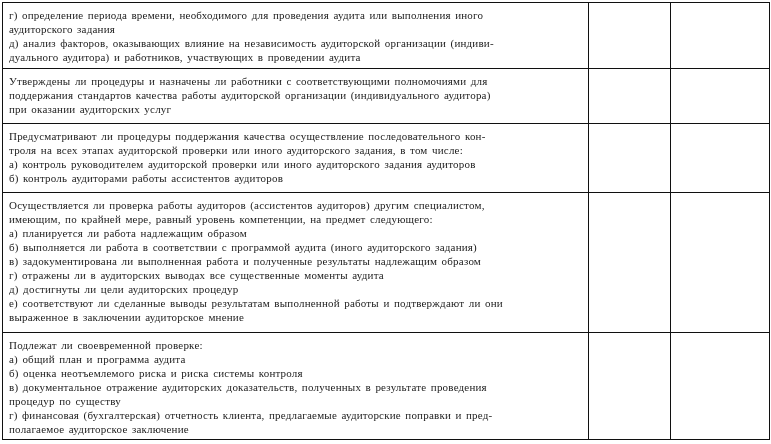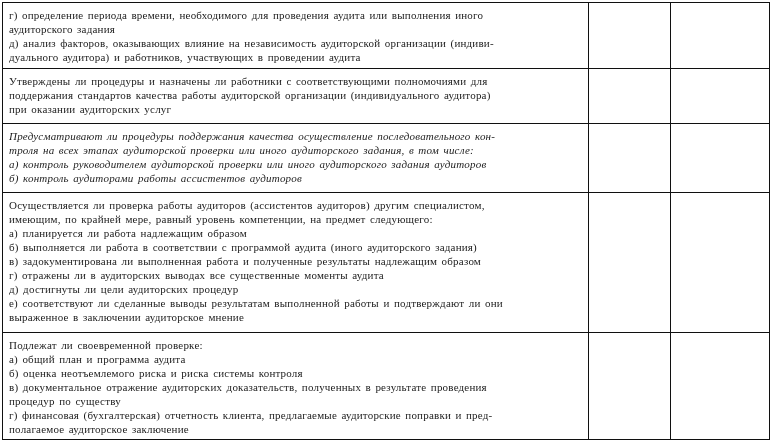--- a/index.html
+++ b/index.html
@@ -28,21 +28,21 @@
     border: 1px solid #101010;
     vertical-align: top;
     padding: 5px 4px 0 6px;
     overflow: hidden;
   }
   col.c-question { width: 586px; }
   col.c-ans1     { width: 82px; }
   col.c-ans2     { width: 99px; }
   tr.r1 { height: 66px; }
   tr.r2 { height: 55px; }
-  tr.r3 { height: 69px; font-style: italic; }
+  tr.r3 { height: 69px; }
   tr.r4 { height: 140px; }
   tr.r5 { height: 107px; padding-left: 28px; }
   .q-text {
     font-family: "Liberation Serif", "DejaVu Serif", serif;
     font-size: 11px;
     line-height: 14px;
     color: #1c1c1c;
     white-space: pre;
     letter-spacing: 0.2px;
     word-spacing: 1.5px;

